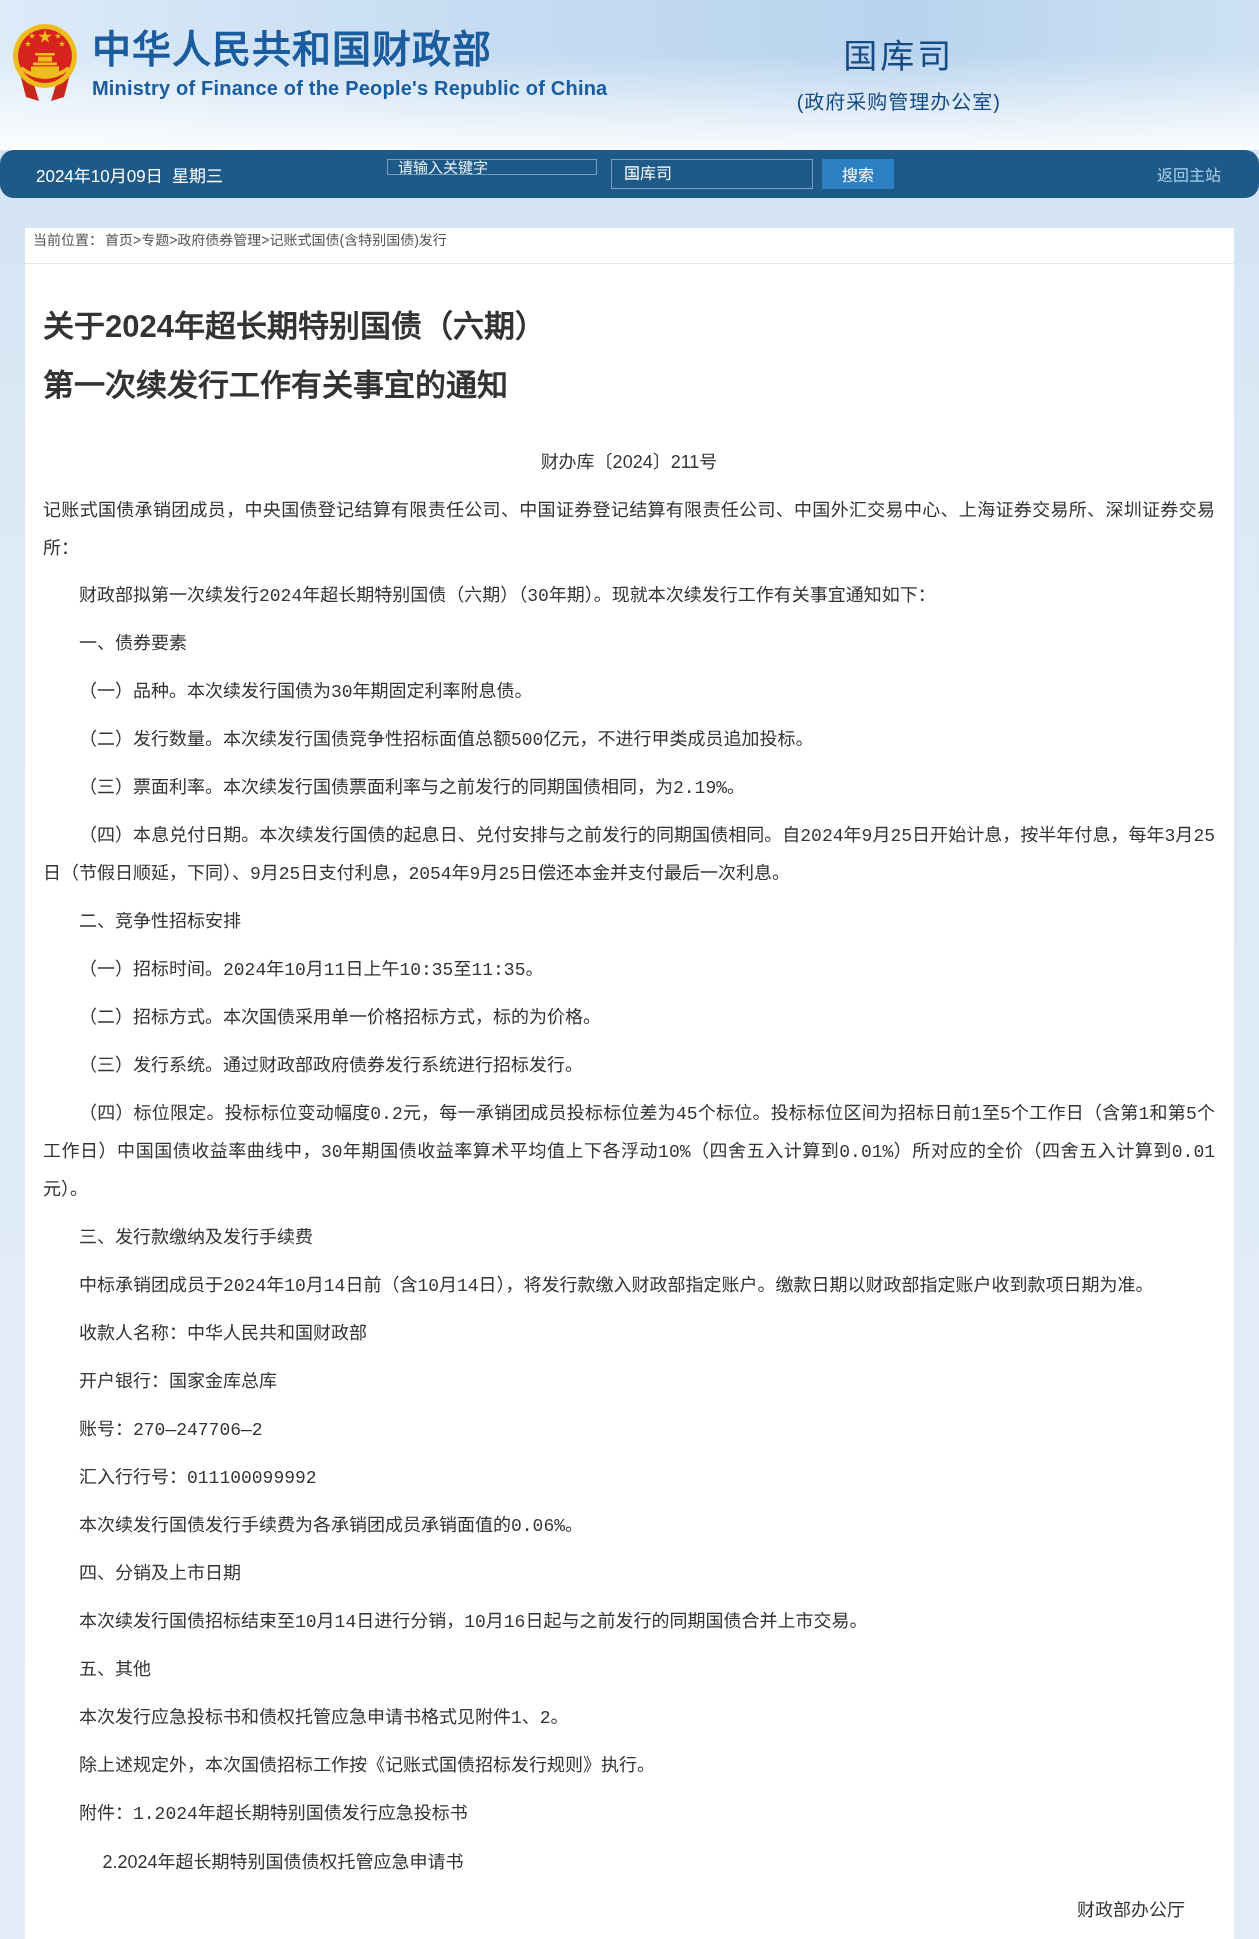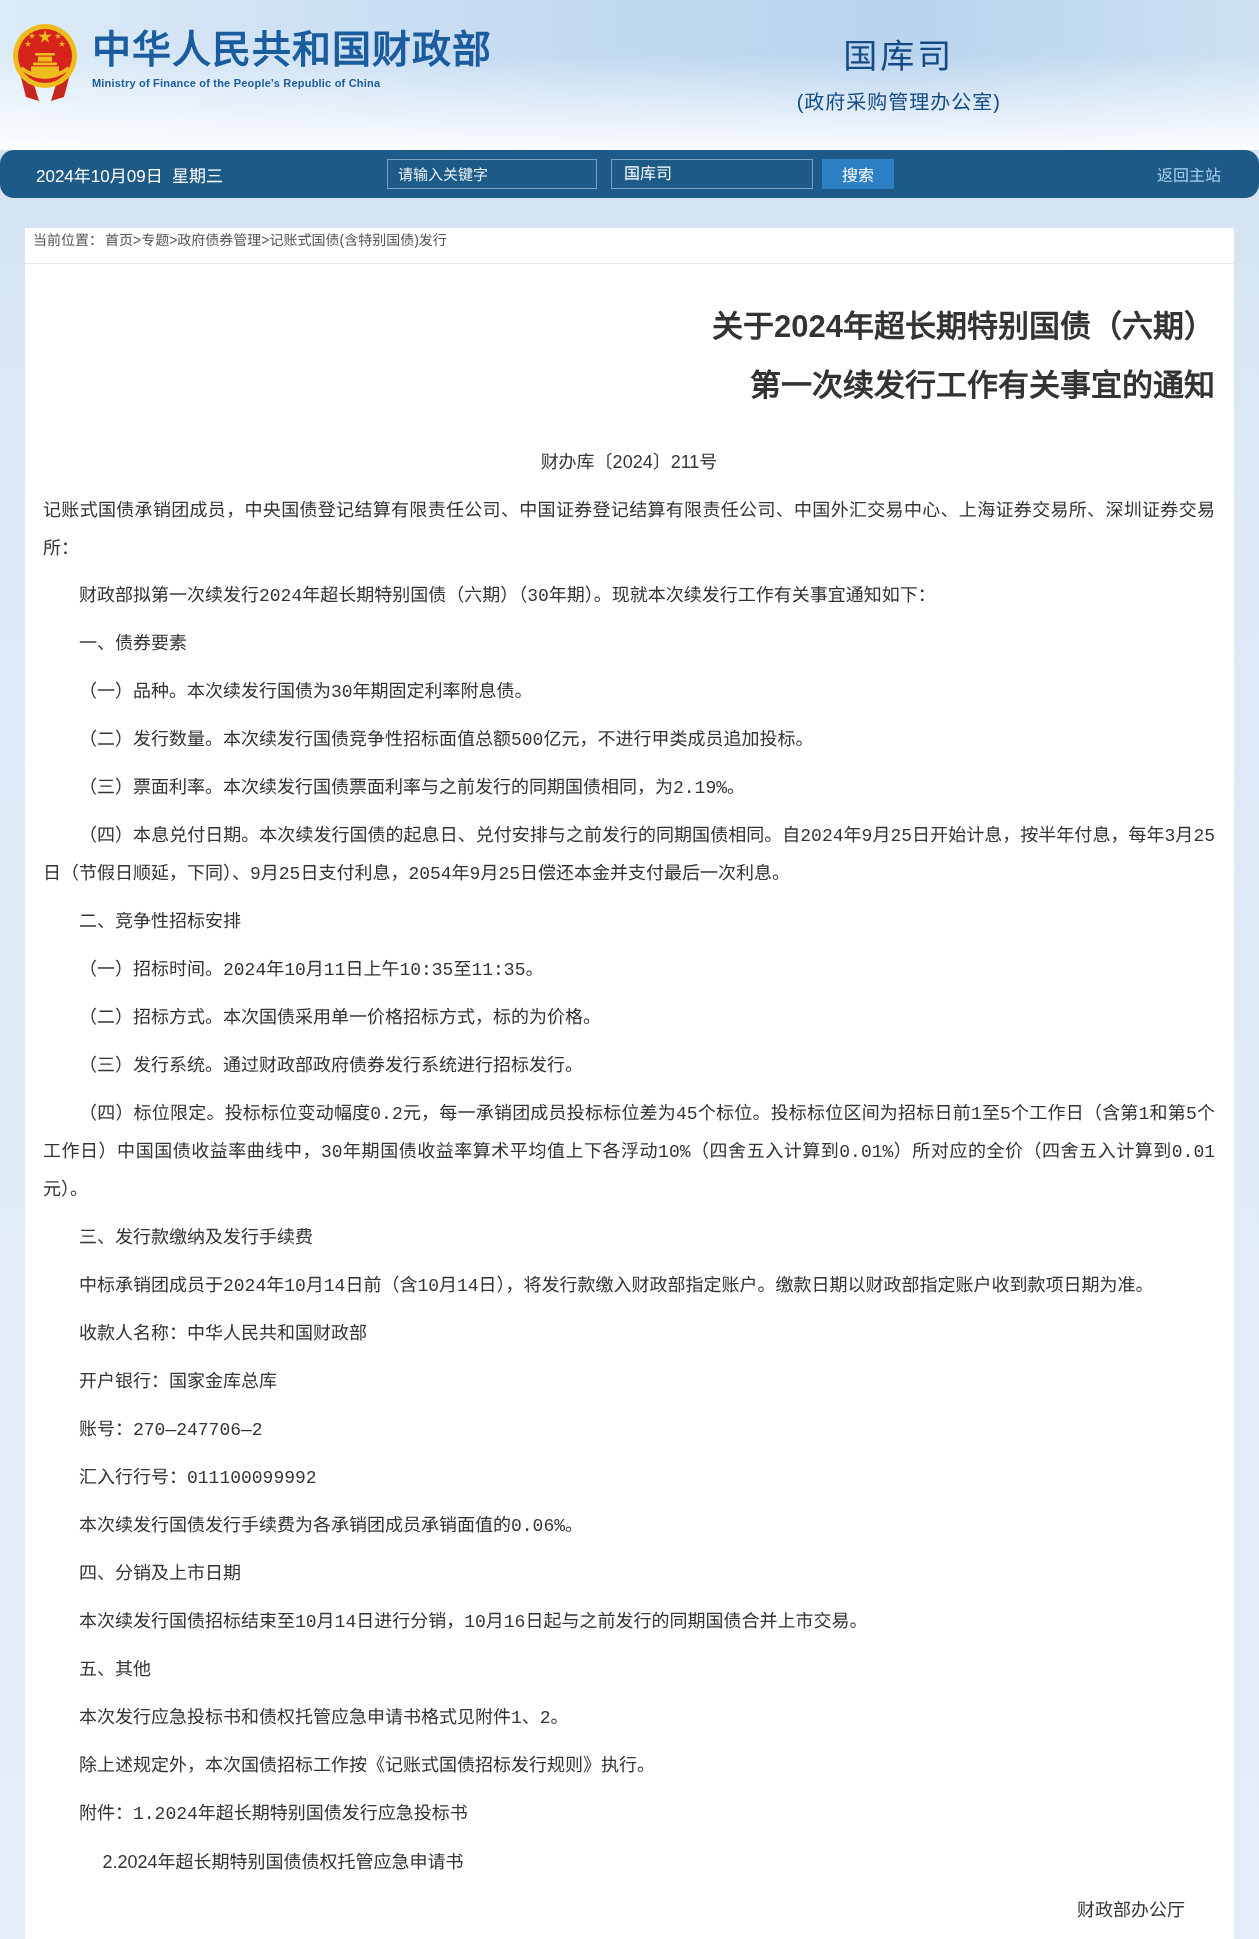--- a/index.html
+++ b/index.html
@@ -13,50 +13,50 @@
   .site-header{
     position:relative;height:150px;
     background-image:
       linear-gradient(180deg,rgba(255,255,255,0) 35%,rgba(255,255,255,0.92) 100%),
       linear-gradient(90deg,#dcebf8 0%,#c6dcf2 38%,#b8d4ee 72%,#cde1f3 100%);
   }
   .logo{position:absolute;left:12px;top:20px;display:flex;align-items:flex-start;text-decoration:none;}
   .emblem{display:block;margin-right:14px;}
   .org-text{padding-top:8px;}
   .org-cn{font-size:39px;font-weight:bold;color:#1a5c9e;letter-spacing:1px;line-height:44px;}
-  .org-en{font-size:11px;font-weight:bold;color:#1a5c9e;margin-top:5px;letter-spacing:0.2px;}
+  .org-en{font-size:20px;font-weight:bold;color:#1a5c9e;margin-top:5px;letter-spacing:0.2px;}
   .dept-block{position:absolute;right:258px;top:36px;text-align:center;color:#164a84;}
   .dept-name{font-size:34px;letter-spacing:3px;line-height:40px;}
   .dept-sub{font-size:20px;margin-top:10px;letter-spacing:1px;}
   
   .navbar{position:relative;height:48px;background:#1e5a87;border-radius:14px;}
   .nav-date{position:absolute;left:36px;top:50%;transform:translateY(-50%);
     color:#ffffff;font-size:17px;white-space:pre;}
   .search-input{
-    position:absolute;left:387px;top:9px;width:210px;height:30px;box-sizing:border-box;
+    position:absolute;left:387px;top:9px;width:210px;height:16px;box-sizing:border-box;
     background:transparent;border:1px solid rgba(198,220,238,0.55);
     color:#fff;font-size:15px;padding:0 10px;outline:none;
     font-family:"Liberation Sans","DejaVu Sans",sans-serif;}
   .search-input::placeholder{color:#e9f2fa;opacity:1;}
   .scope-select{
     position:absolute;left:611px;top:9px;width:202px;height:30px;box-sizing:border-box;
     border:1px solid rgba(198,220,238,0.55);color:#fff;font-size:16px;
     line-height:28px;padding:0 12px;cursor:pointer;}
   .search-btn{
     position:absolute;left:822px;top:9px;width:72px;height:30px;
     background:#2e80c4;border:none;color:#fff;font-size:16px;cursor:pointer;
     font-family:"Liberation Sans","DejaVu Sans",sans-serif;}
   .back-link{position:absolute;right:38px;top:50%;transform:translateY(-50%);
     color:#a9cfec;font-size:16px;text-decoration:none;}
   
   .content-card{width:1209px;margin:30px auto 0;background:#ffffff;min-height:1680px;box-sizing:border-box;}
   .breadcrumb{padding:4px 8px 15px 8px;border-bottom:1px solid #e6e6e6;font-size:14px;color:#555;line-height:16px;}
   .breadcrumb-path{color:#555;text-decoration:none;margin-left:2px;}
   .article{padding:0 19px 40px 18px;}
-  .article-title{ text-align:right;font-size:31px;font-weight:bold;color:#333;line-height:59px;margin-top:33px;}
+  .article-title{ text-align:left;font-size:31px;font-weight:bold;color:#333;line-height:59px;margin-top:33px;}
   .doc-no{text-align:center;font-size:18px;color:#333;margin-top:32px;margin-bottom:18px;}
   .para{font-size:18px;color:#333;line-height:38px;margin:0 0 10px;text-align:justify;}
   .salutation{text-indent:0;}
   .body{text-indent:2em;font-family:Liberation Mono, monospace;}
   .attach2{text-indent:3.3em;}
   .signature{font-size:18px;color:#333;line-height:38px;text-align:right;padding-right:30px;margin:10px 0 0;}
   .sign-date{font-size:18px;color:#333;line-height:38px;text-align:right;padding-right:30px;margin:10px 0 0;}
 </style>
 </head>
 <body>

